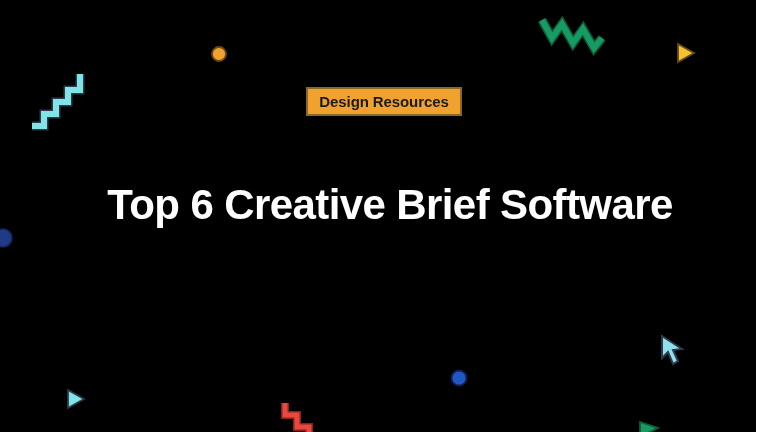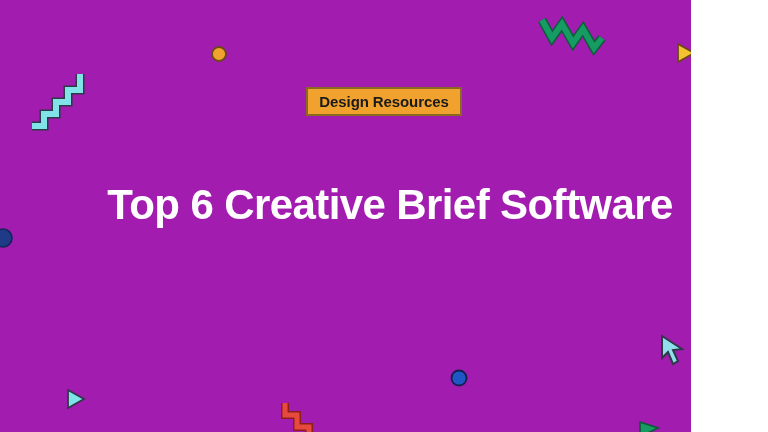--- a/index.html
+++ b/index.html
@@ -2,24 +2,24 @@
 <html><head>
 <meta charset="utf-8">
 <style>
   html, body {
     margin: 0;
     padding: 0;
     background: #ffffff;
   }
   #canvas {
     position: relative;
-    width: 691px;
+    width: 756px;
     height: 432px;
     overflow: hidden;
-    background: #a21caf;
+    background: #000000;
     font-family: "Liberation Sans", sans-serif;
   }
 
   
   .deco {
     position: absolute;
     pointer-events: none;
   }
   .deco svg { display: block; overflow: visible; }
 

